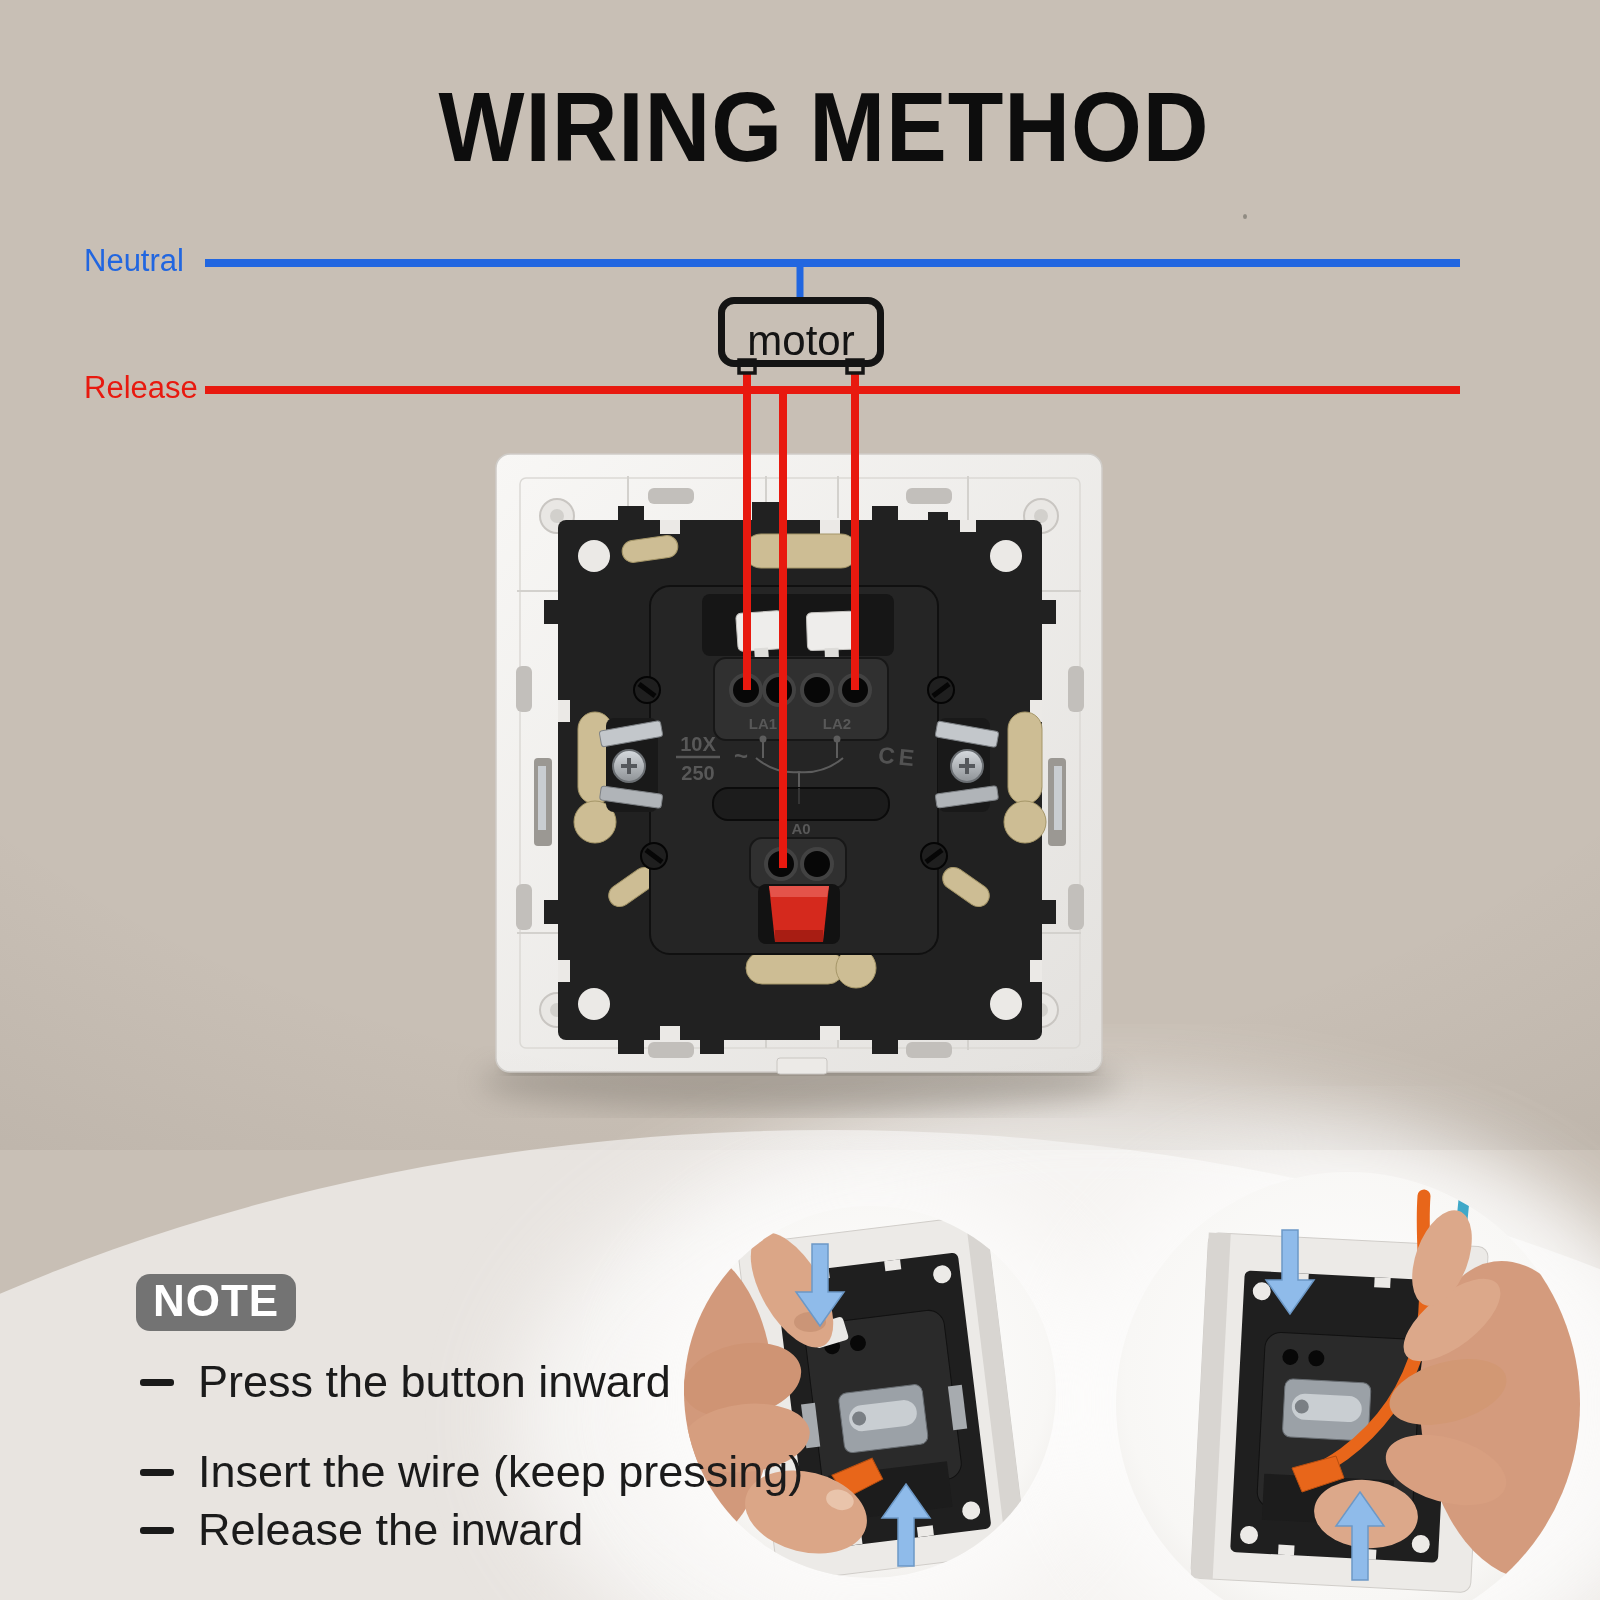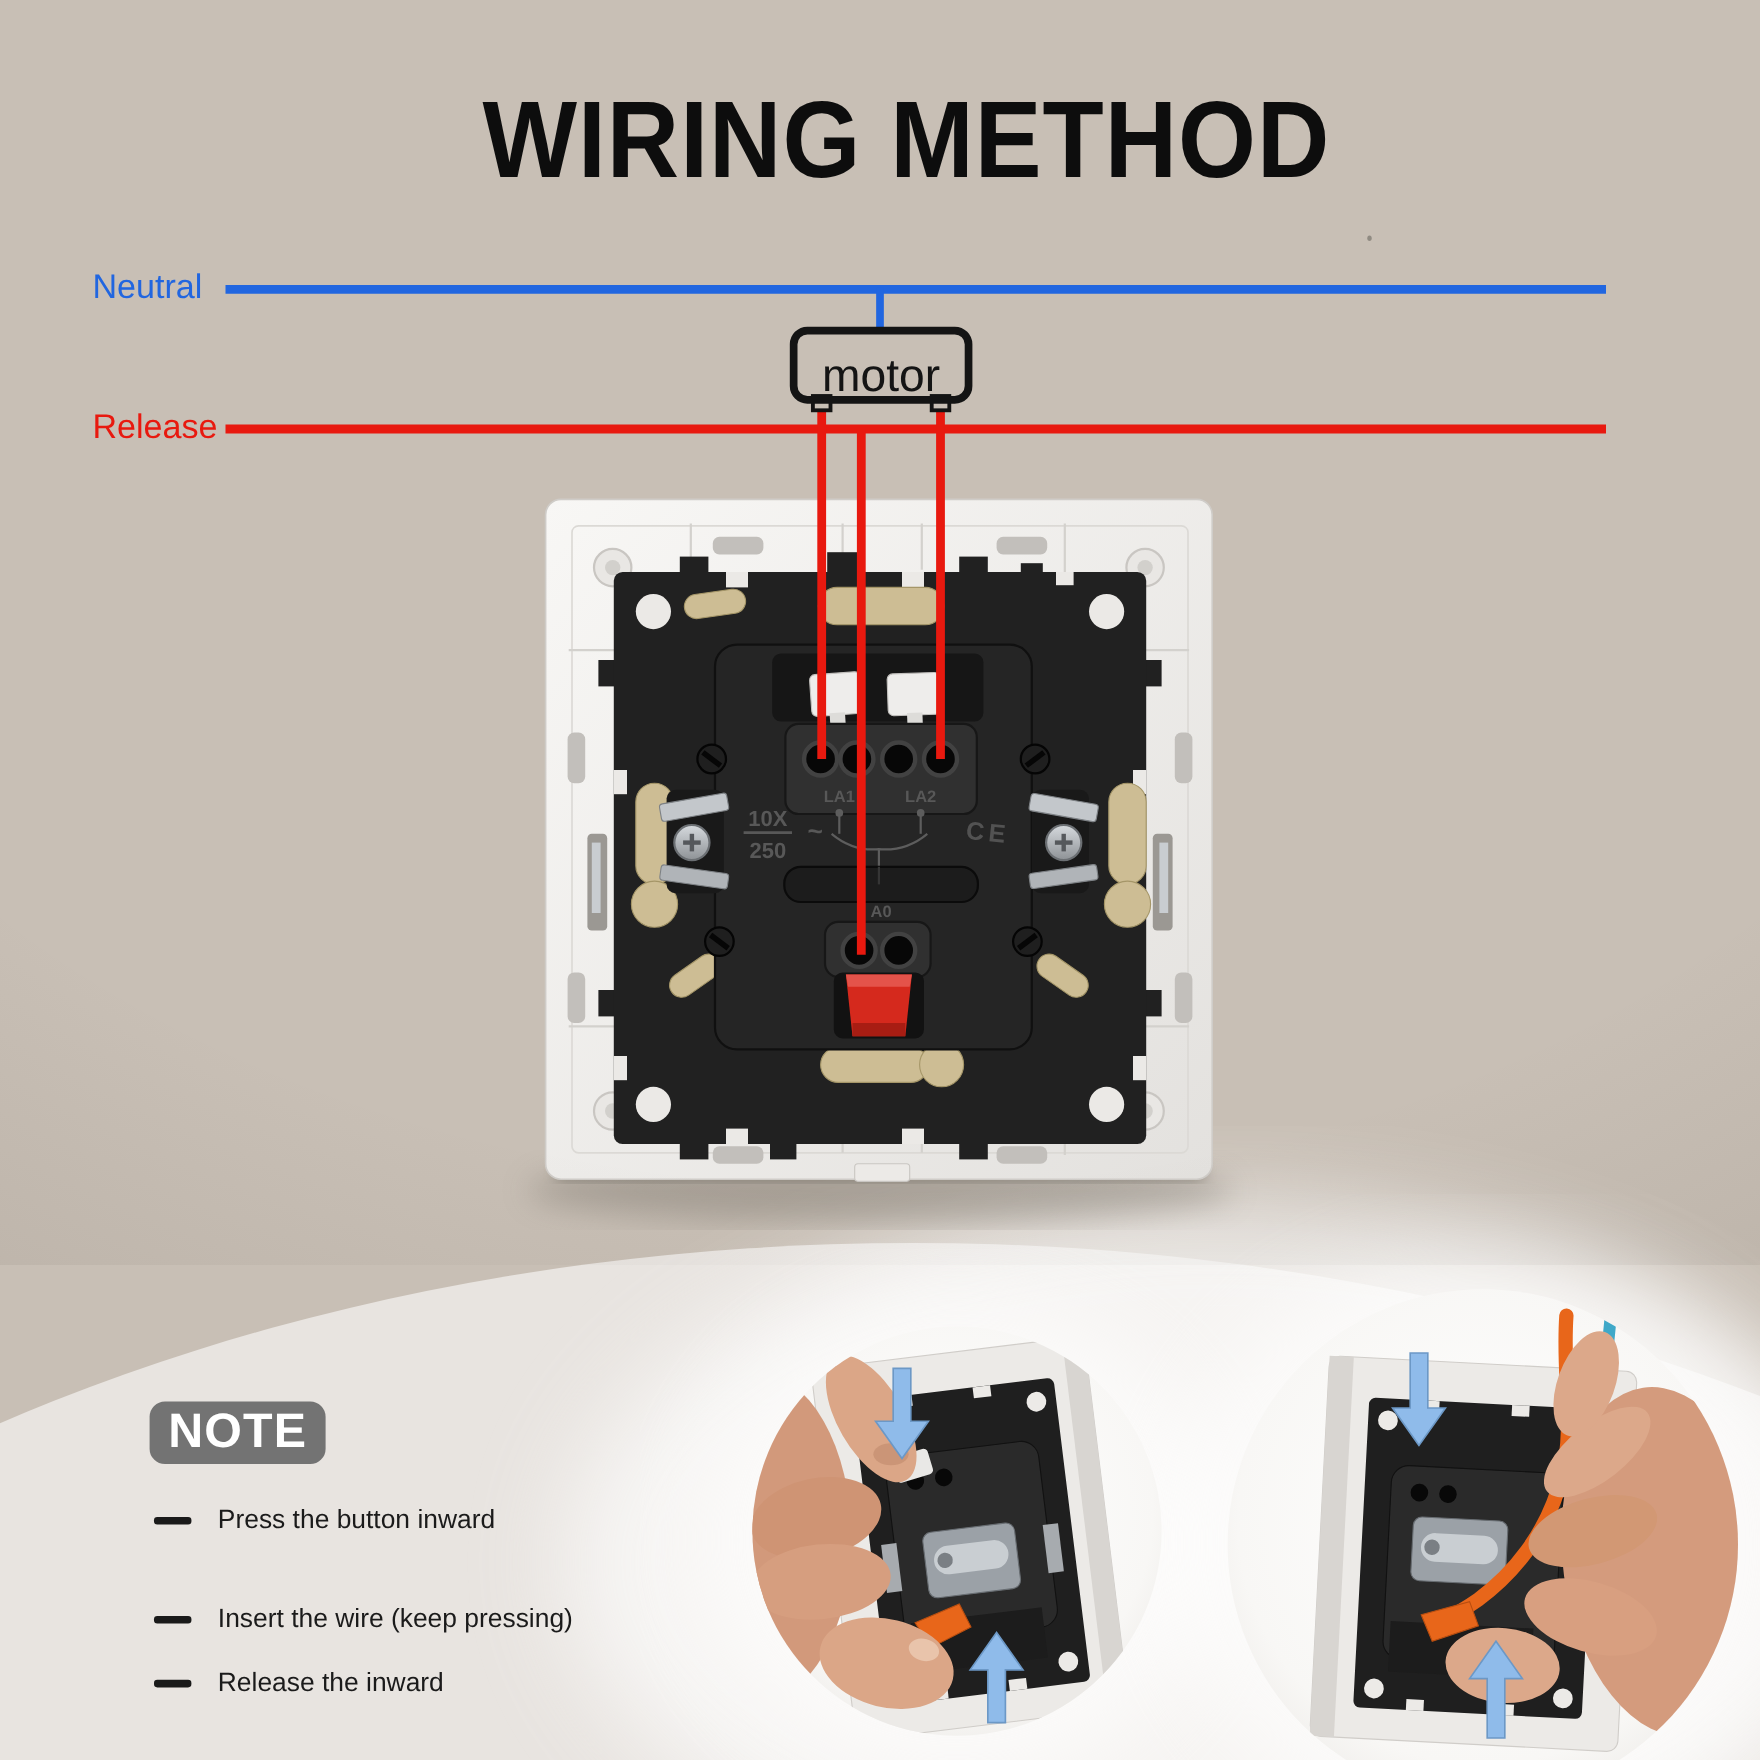--- a/index.html
+++ b/index.html
@@ -16,21 +16,21 @@
   .motor-box{position:absolute;left:718px;top:297px;width:166px;height:70px;box-sizing:border-box;
     border:7px solid #141414;border-radius:16px;display:flex;align-items:center;justify-content:center;}
   .motor-box span{font-size:42px;font-weight:500;color:#141414;line-height:1;padding-bottom:3px;margin-top:20px;}
   .dot-artifact{position:absolute;left:1243px;top:214px;width:4px;height:5px;border-radius:50%;
     background:#7e7a72;opacity:.75;}
   .note-badge{position:absolute;left:136px;top:1274px;width:160px;height:57px;background:#737373;
     border-radius:14px;display:flex;align-items:center;justify-content:center;}
   .note-badge span{color:#ffffff;font-size:44px;font-weight:700;letter-spacing:1px;padding-bottom:3px;}
   .note-row{position:absolute;left:140px;height:44px;display:flex;align-items:center;}
   .note-row .dash{width:34px;height:7px;background:#1a1a1a;border-radius:3px;margin-right:24px;flex:none;}
-  .note-row .txt{font-size:24px;color:#1b1b1b;white-space:nowrap;}
+  .note-row .txt{font-size:45px;color:#1b1b1b;white-space:nowrap;}
   .row1{top:1360px;} .row2{top:1434px;margin-top:16px;} .row3{top:1508px;}
   text{font-family:"Liberation Sans",sans-serif;}
   .eng{fill:#585858;font-weight:bold;}
 </style>
 </head>
 <body>
 
 <div class="stage">
 
 <svg width="1600" height="1600" viewBox="0 0 1600 1600">

